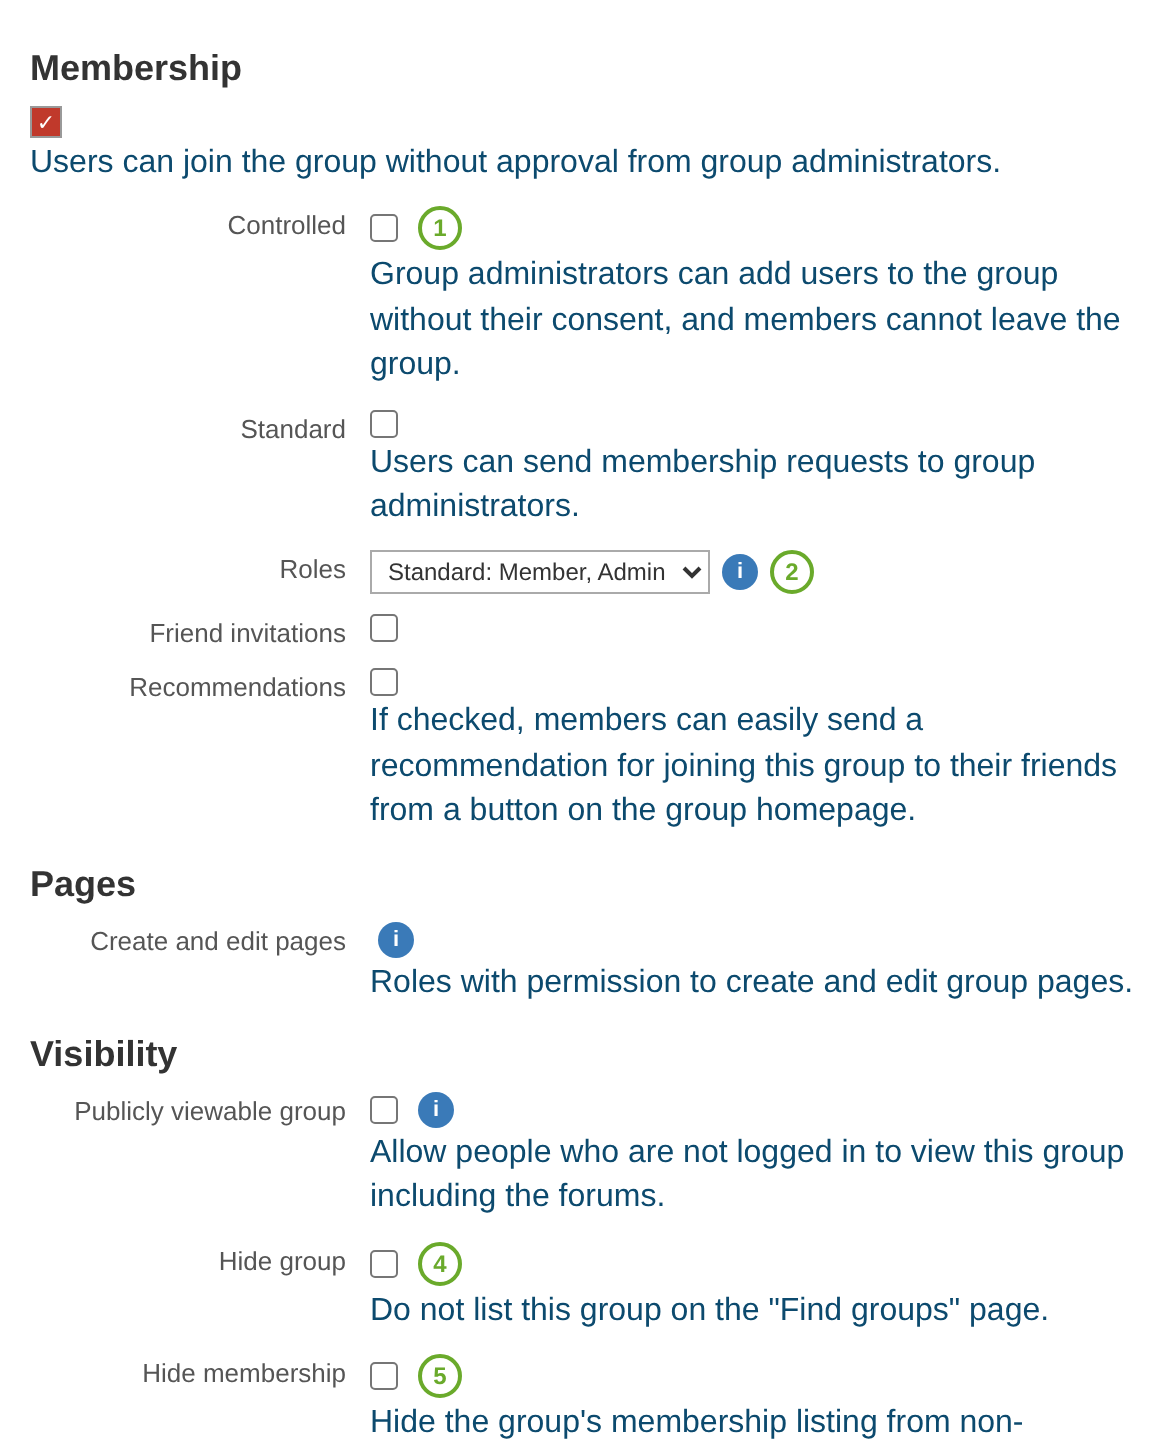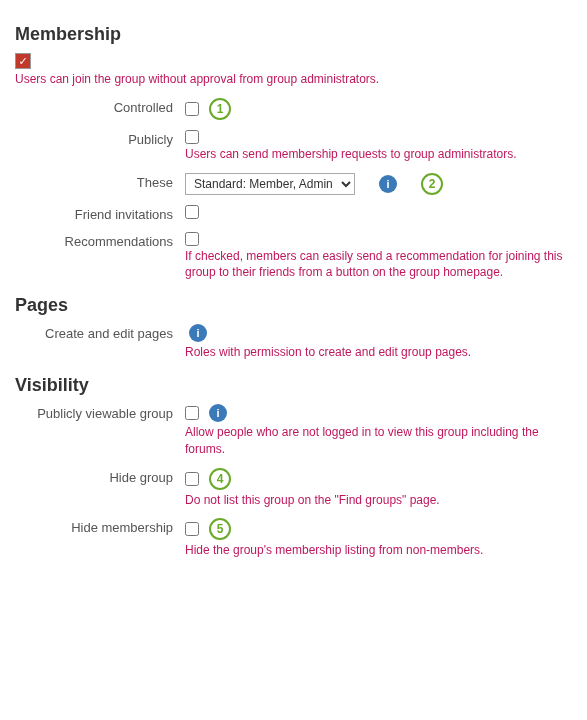--- a/index.html
+++ b/index.html
@@ -29,22 +29,22 @@
       text-align: right;
       padding-right: 12px;
       padding-top: 2px;
       color: #555;
       font-size: 13px;
     }
     .control-col {
       flex: 1;
     }
     .description {
-      color: #be185d;
-      font-size: 12px;
+      color: #0c4a6e;
+      font-size: 16px;
       margin-top: 2px;
       line-height: 1.4;
     }
     .checkbox-row {
       display: flex;
       align-items: center;
       gap: 6px;
     }
     input[type="checkbox"] {
       width: 14px;
@@ -94,21 +94,21 @@
       padding: 2px 4px;
       border: 1px solid #aaa;
       color: #333;
       background: #fff;
       cursor: pointer;
       height: 22px;
     }
     .select-row {
       display: flex;
       align-items: center;
-      gap: 20px;
+      gap: 2px;
     }
   </style>
 </head>
 <body>
 
 <div>
   <div class="section-title">Membership</div>
 
   <div class="form-row">
     <div class="control-col">
@@ -119,35 +119,36 @@
     </div>
   </div>
 
   <div class="form-row">
     <div class="label-col">Controlled</div>
     <div class="control-col">
       <div class="checkbox-row">
         <input type="checkbox" style="">
         <span class="badge">1</span>
       </div>
-    </div>
-  </div>
-
-  <div class="form-row">
-    <div class="label-col">Publicly</div>
+      <div class="description">Group administrators can add users to the group without their consent, and members cannot leave the group.</div>
+    </div>
+  </div>
+
+  <div class="form-row">
+    <div class="label-col">Standard</div>
     <div class="control-col">
       <div class="checkbox-row">
         <input type="checkbox" style="">
       </div>
       <div class="description">Users can send membership requests to group administrators.</div>
     </div>
   </div>
 
   <div class="form-row">
-    <div class="label-col">These</div>
+    <div class="label-col">Roles</div>
     <div class="control-col">
       <div class="select-row">
         <select>
           <option>Standard: Member, Admin</option>
           <option>Standard: Member</option>
           <option>Standard: Admin</option>
         </select>
         <span class="info-icon">i</span>
         <span class="badge">2</span>
       </div>

